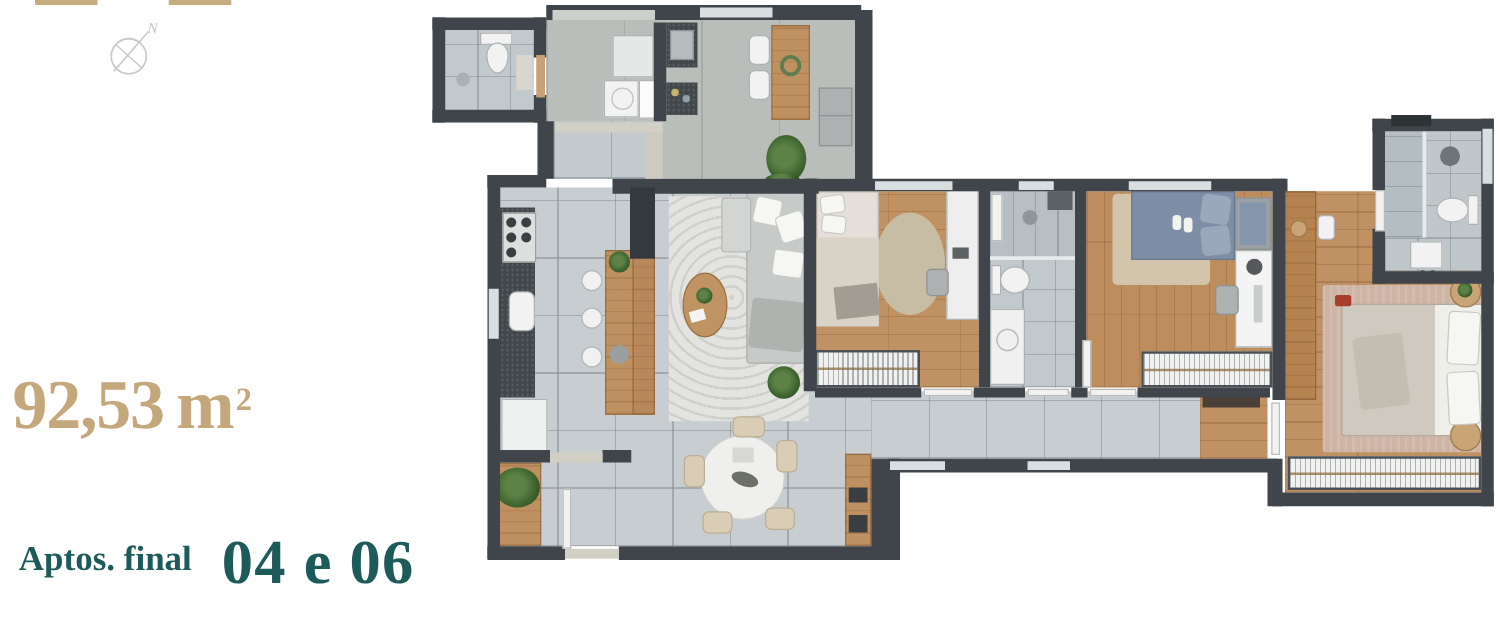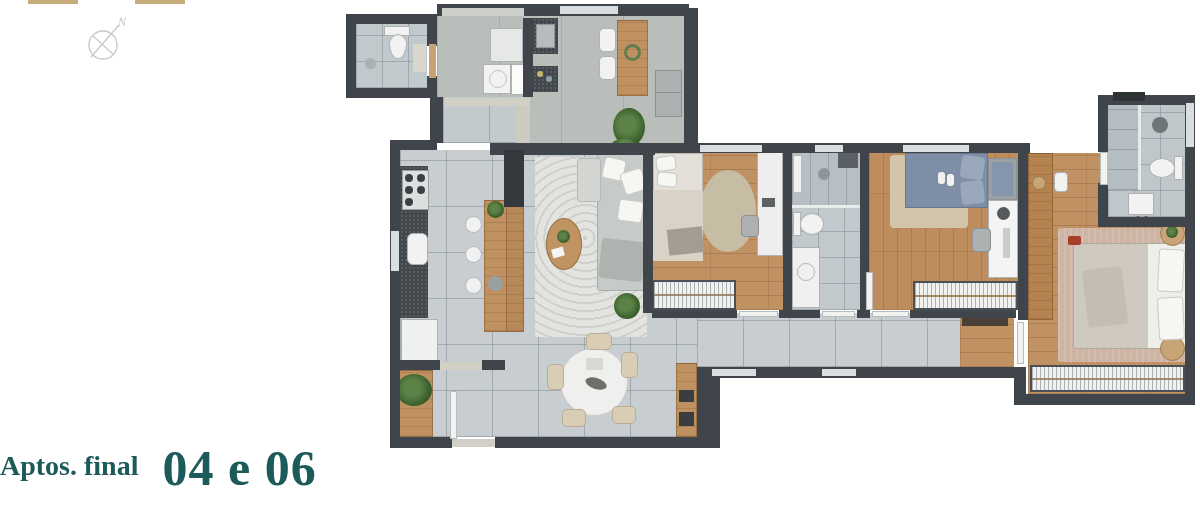--- a/index.html
+++ b/index.html
@@ -6,21 +6,21 @@
   .stage{position:relative;width:1200px;height:510px;background:#ffffff;overflow:hidden;
          font-family:"Liberation Serif", serif;}
   .abs{position:absolute;}
 
   
   .swatch{position:absolute;top:0;height:4px;width:50px;background:#c6ab7c;}
   .area-label{position:absolute;left:10px;top:296px;color:#c4a87b;font-weight:bold;
               font-size:56px;letter-spacing:-1px;line-height:1;}
   .area-label .unit{margin-left:10px;}
   .area-label sup{font-size:26px;vertical-align:14px;margin-left:2px;}
-  .apts-label{position:absolute;left:0;top:424px;color:#1d5a5a;line-height:1;margin-top:19px;}
+  .apts-label{position:absolute;left:15px;top:424px;color:#1d5a5a;line-height:1;}
   .apts-prefix{font-size:28px;font-weight:bold;vertical-align:10px;}
   .apts-numbers{font-size:50px;font-weight:bold;margin-left:24px;letter-spacing:1px;}
 
   
   .wall{position:absolute;background:#3f454a;z-index:40;}
   .win{position:absolute;background:#d9dee1;z-index:45;}
   .sill{position:absolute;background:#d2cfc5;z-index:45;}
   .doorleaf{position:absolute;background:#f2f3f1;border:1px solid #b8bcbc;box-sizing:border-box;z-index:46;}
   .tile{position:absolute;background-color:#c7cdd0;z-index:1;
         background-image:repeating-linear-gradient(90deg,rgba(125,135,138,.5) 0 1px,transparent 1px 46px),
@@ -63,20 +63,23 @@
   <div class="swatch" style="left:28px;"></div>
   <div class="swatch" style="left:135px;"></div>
 
   <svg class="abs" style="left:78px;top:12px;z-index:50;" width="56" height="58" viewBox="0 0 56 58">
     <circle cx="25" cy="33" r="14" fill="none" stroke="#c9c9c6" stroke-width="1.4"></circle>
     <line x1="13" y1="45" x2="41" y2="13" stroke="#c9c9c6" stroke-width="1.4"></line>
     <line x1="15" y1="24" x2="35" y2="42" stroke="#c9c9c6" stroke-width="1.2"></line>
     <text x="40" y="14" font-size="12" font-style="italic" fill="#c6c6c3" font-family="Liberation Serif, serif">N</text>
   </svg>
 
+  <div class="area-label">
+    <span>92,53</span><span class="unit">m</span><sup>2</sup>
+  </div>
 
   <div class="apts-label">
     <span class="apts-prefix">Aptos. final</span><span class="apts-numbers">04 e 06</span>
   </div>
 
   <div class="bathtile" style="left:356px;top:24px;width:71px;height:64px;"></div>
   <div class="concrete" style="left:437px;top:16px;width:247px;height:127px;"></div>
   <div class="tile" style="left:443px;top:97px;width:87px;height:46px;background-color:#c3cacd;"></div>
   <div class="tile" style="left:400px;top:150px;width:297px;height:287px;"></div>
   <div class="tile" style="left:697px;top:313px;width:263px;height:54px;"></div>

